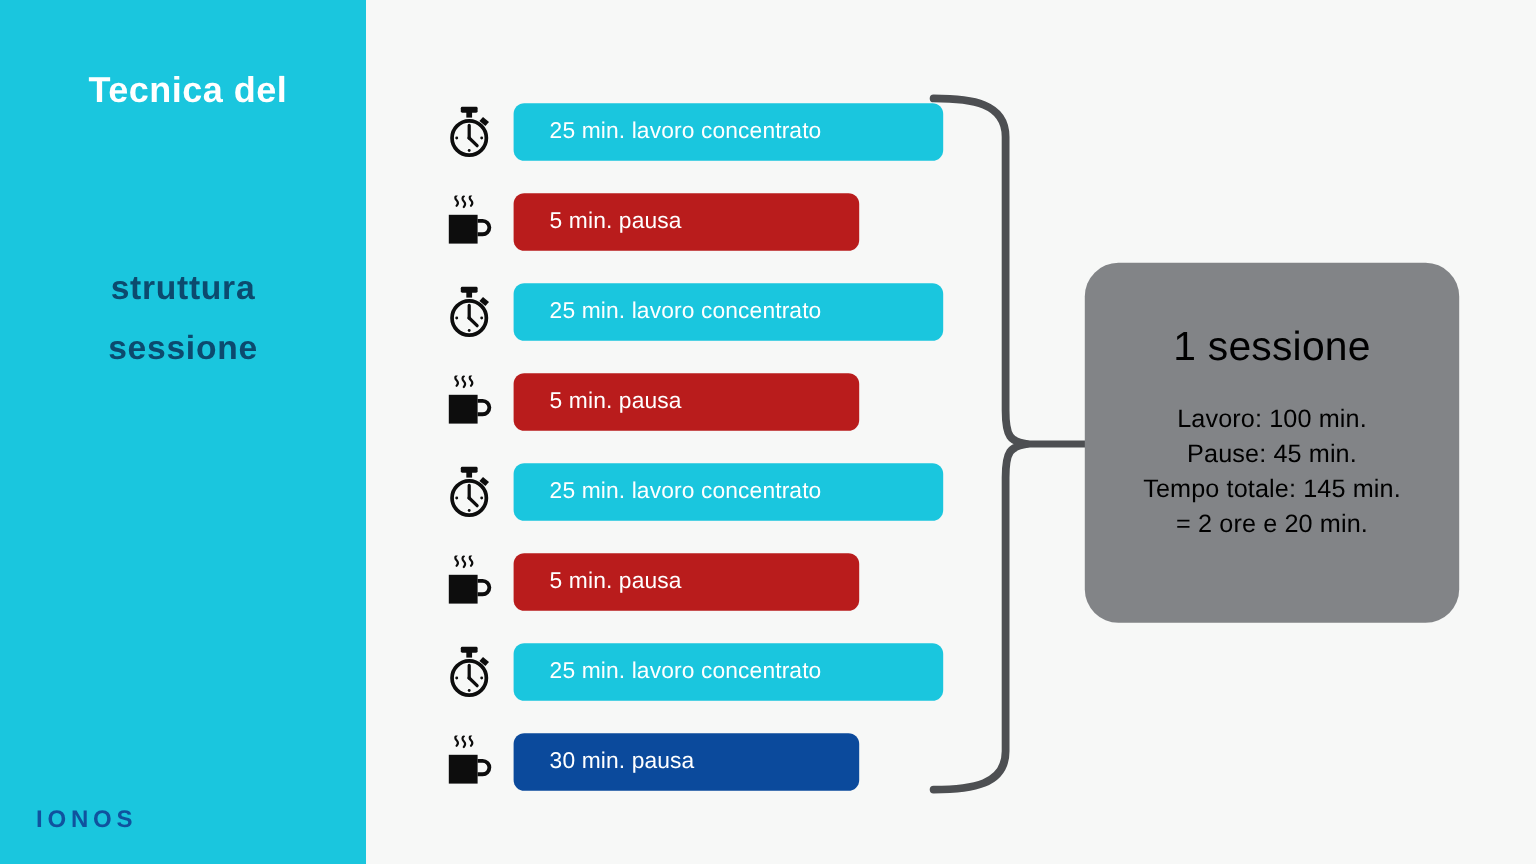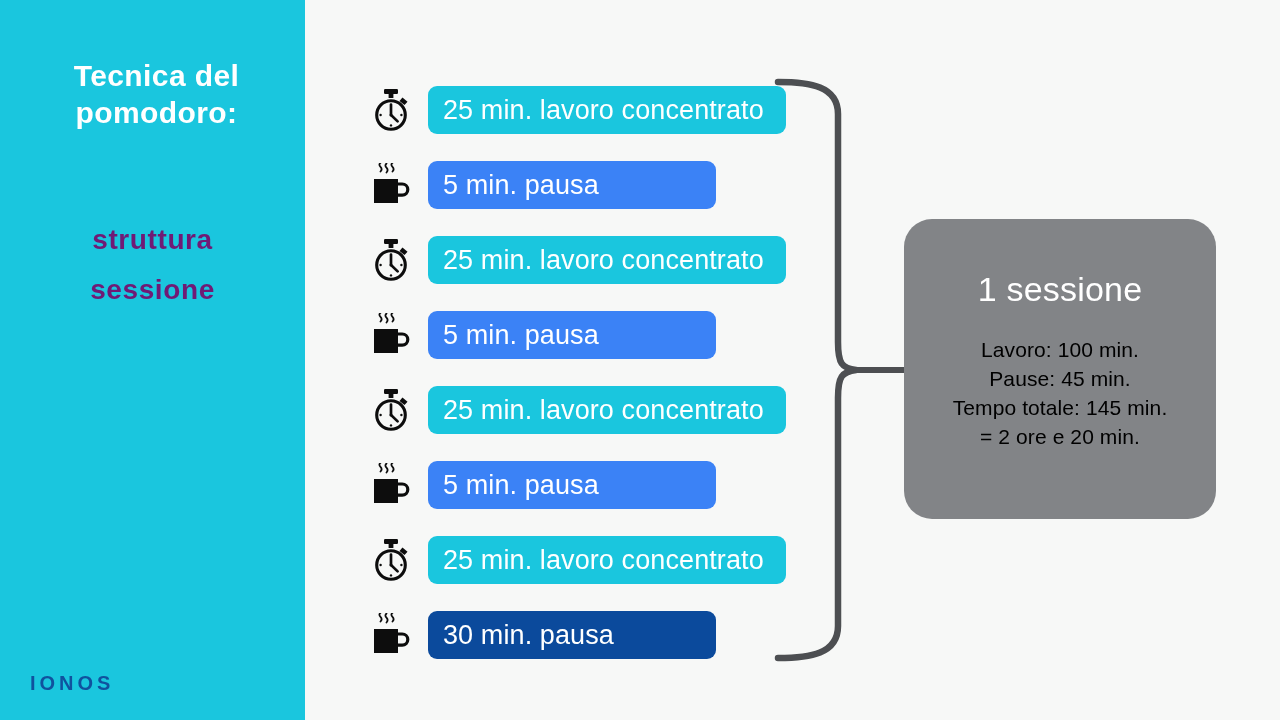--- a/index.html
+++ b/index.html
@@ -45,21 +45,21 @@
     letter-spacing: 0.4px;
   }
   .subtitle-block {
     position: absolute;
     left: 0;
     top: 215px;
     width: 305px;
     text-align: center;
   }
   .subtitle-line {
-    color: #701a75;
+    color: #0c4a6e;
     font-size: 28px;
     font-weight: bold;
     line-height: 1.8;
     letter-spacing: 0.6px;
   }
   .logo {
     position: absolute;
     left: 30px;
     bottom: 25px;
     color: #10529e;
@@ -90,34 +90,34 @@
     justify-content: center;
     flex: none;
   }
   .icon-wrap svg { display: block; }
 
   .bar {
     height: 48px;
     border-radius: 9px;
     display: flex;
     align-items: center;
-    padding-left: 15px;
+    padding-left: 30px;
     box-sizing: border-box;
     margin-left: 14px;
     color: #ffffff;
-    font-size: 27px;
+    font-size: 19px;
     letter-spacing: 0.1px;
   }
   .bar.work {
     width: 358px;
     background: #1ac6de;
   }
   .bar.pause {
     width: 288px;
-    background: #3b82f6;
+    background: #b91c1c;
   }
   .bar.longpause {
     width: 288px;
     background: #0b4a9c;
   }
 
   
   .brace {
     position: absolute;
     left: 770px;
@@ -134,21 +134,21 @@
     top: 219px;
     width: 312px;
     height: 300px;
     background: #828487;
     border-radius: 28px;
     box-sizing: border-box;
     padding-top: 50px;
     text-align: center;
   }
   .summary-title {
-    color: #ffffff;
+    color: #000000;
     font-size: 34px;
     line-height: 1.2;
     letter-spacing: 0.2px;
   }
   .summary-lines {
     margin-top: 26px;
   }
   .summary-line {
     color: #000000;
     font-size: 21px;
@@ -158,21 +158,20 @@
 </style>
 </head>
 <body>
 
 <div class="slide">
 
   <div class="left-panel">
 
     <div class="title-block">
       <div class="title-line">Tecnica del</div>
-      <div class="title-line">pomodoro:</div>
     </div>
 
     <div class="subtitle-block">
       <div class="subtitle-line">struttura</div>
       <div class="subtitle-line">sessione</div>
     </div>
 
     <div class="logo">IONOS</div>
   </div>
 

